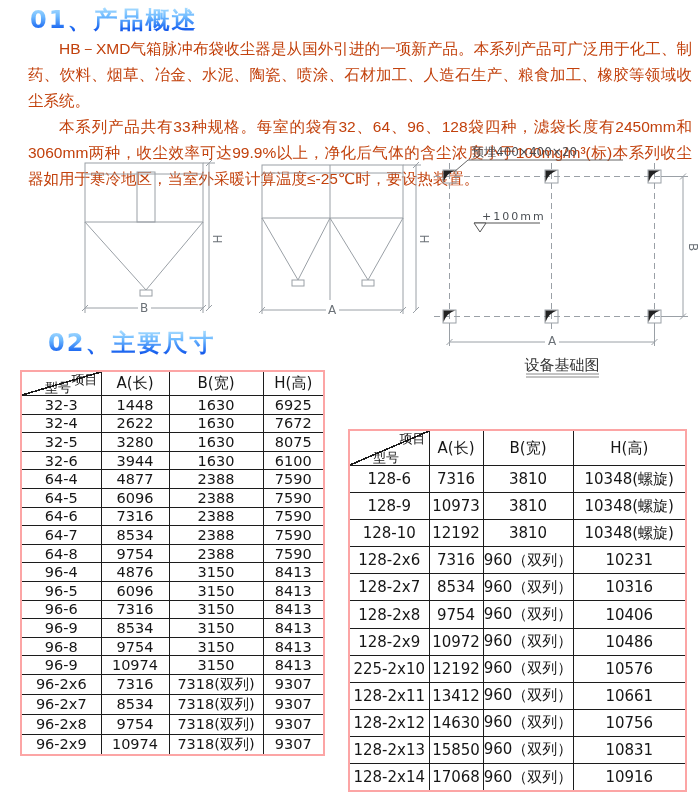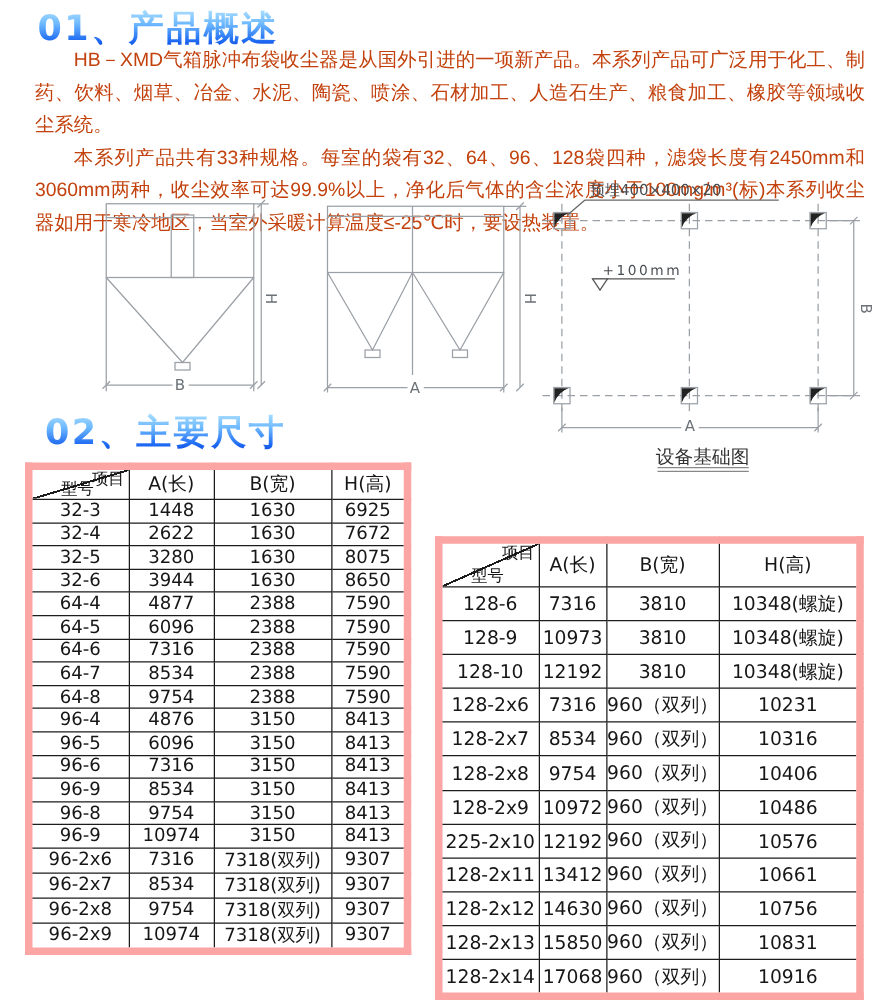--- a/index.html
+++ b/index.html
@@ -4,21 +4,21 @@
 <style>
   html,body{margin:0;padding:0;}
   body{
     width:700px;height:803px;background:#ffffff;position:relative;overflow:hidden;
     font-family:"Liberation Sans","DejaVu Sans",sans-serif;color:#111;
   }
   .abs{position:absolute;}
 
   
   .sec-title{
-    font-size:28px;font-weight:bold;letter-spacing:2px;
+    font-size:24px;font-weight:bold;letter-spacing:2px;
     color:#0a4ae0;white-space:nowrap;
     font-family:"DejaVu Sans","Liberation Sans",sans-serif;
   }
   @supports ((-webkit-background-clip:text) or (background-clip:text)){
     .sec-title{
       background:linear-gradient(180deg,#bfeaff 0%,#6db9ff 40%,#1f6bf2 75%,#0333d8 100%);
       -webkit-background-clip:text;background-clip:text;
       -webkit-text-fill-color:transparent;color:transparent;
     }
   }
@@ -33,21 +33,21 @@
   
   table.dim{
     border-collapse:collapse;table-layout:fixed;
     font-family:"DejaVu Sans","Liberation Sans",sans-serif;
     color:#161616;background:#fff;
   }
   table.dim th,table.dim td{
     border:1px solid #1c1c1c;text-align:center;vertical-align:middle;
     padding:0;font-weight:normal;overflow:hidden;white-space:nowrap;
   }
-  table.dim{border:6px solid #fca5a5;}
+  table.dim{border:2px solid #fca5a5;}
   
   table.left-t{width:303px;}
   table.left-t td{height:17.6px;font-size:14.5px;}
   table.left-t th{height:23px;font-size:15px;}
   
   table.right-t{width:337px;}
   table.right-t td{height:26.1px;font-size:15px;}
   table.right-t th{height:34px;font-size:15px;}
   
   th.diag{position:relative;padding:0;}
@@ -199,21 +199,21 @@
   <g fill="#4a4f54">
     <text x="394" y="13" font-size="12">预埋400×400×20</text>
     <text x="404" y="77" font-size="11" letter-spacing="2">+100mm</text>
     <rect x="467" y="190" width="14" height="13" fill="#fff"></rect>
     <text x="474" y="202" font-size="12" fill="#6b7177" text-anchor="middle">A</text>
     <text x="611" y="104" font-size="12" fill="#6b7177" text-anchor="middle" transform="rotate(90 611 104)">B</text>
     <text x="484" y="227" font-size="15" fill="#333" text-anchor="middle">设备基础图</text>
   </g>
 </svg>
 
-<div class="abs sec-title" style="left:36px;top:327px;">02、主要尺寸</div>
+<div class="abs sec-title" style="left:48px;top:327px;">02、主要尺寸</div>
 
 <table class="abs dim left-t" style="left:20px;top:370px;">
   <colgroup>
       <col style="width:80px">
       <col style="width:68px">
       <col style="width:94px">
       <col style="width:61px">
     </colgroup>
   <thead>
     <tr>
@@ -243,21 +243,21 @@
       <tr>
         <td>32-5</td>
         <td>3280</td>
         <td>1630</td>
         <td>8075</td>
       </tr>
       <tr>
         <td>32-6</td>
         <td>3944</td>
         <td>1630</td>
-        <td>8650</td>
+        <td>6100</td>
       </tr>
       <tr>
         <td>64-4</td>
         <td>4877</td>
         <td>2388</td>
         <td>7590</td>
       </tr>
       <tr>
         <td>64-5</td>
         <td>6096</td>

